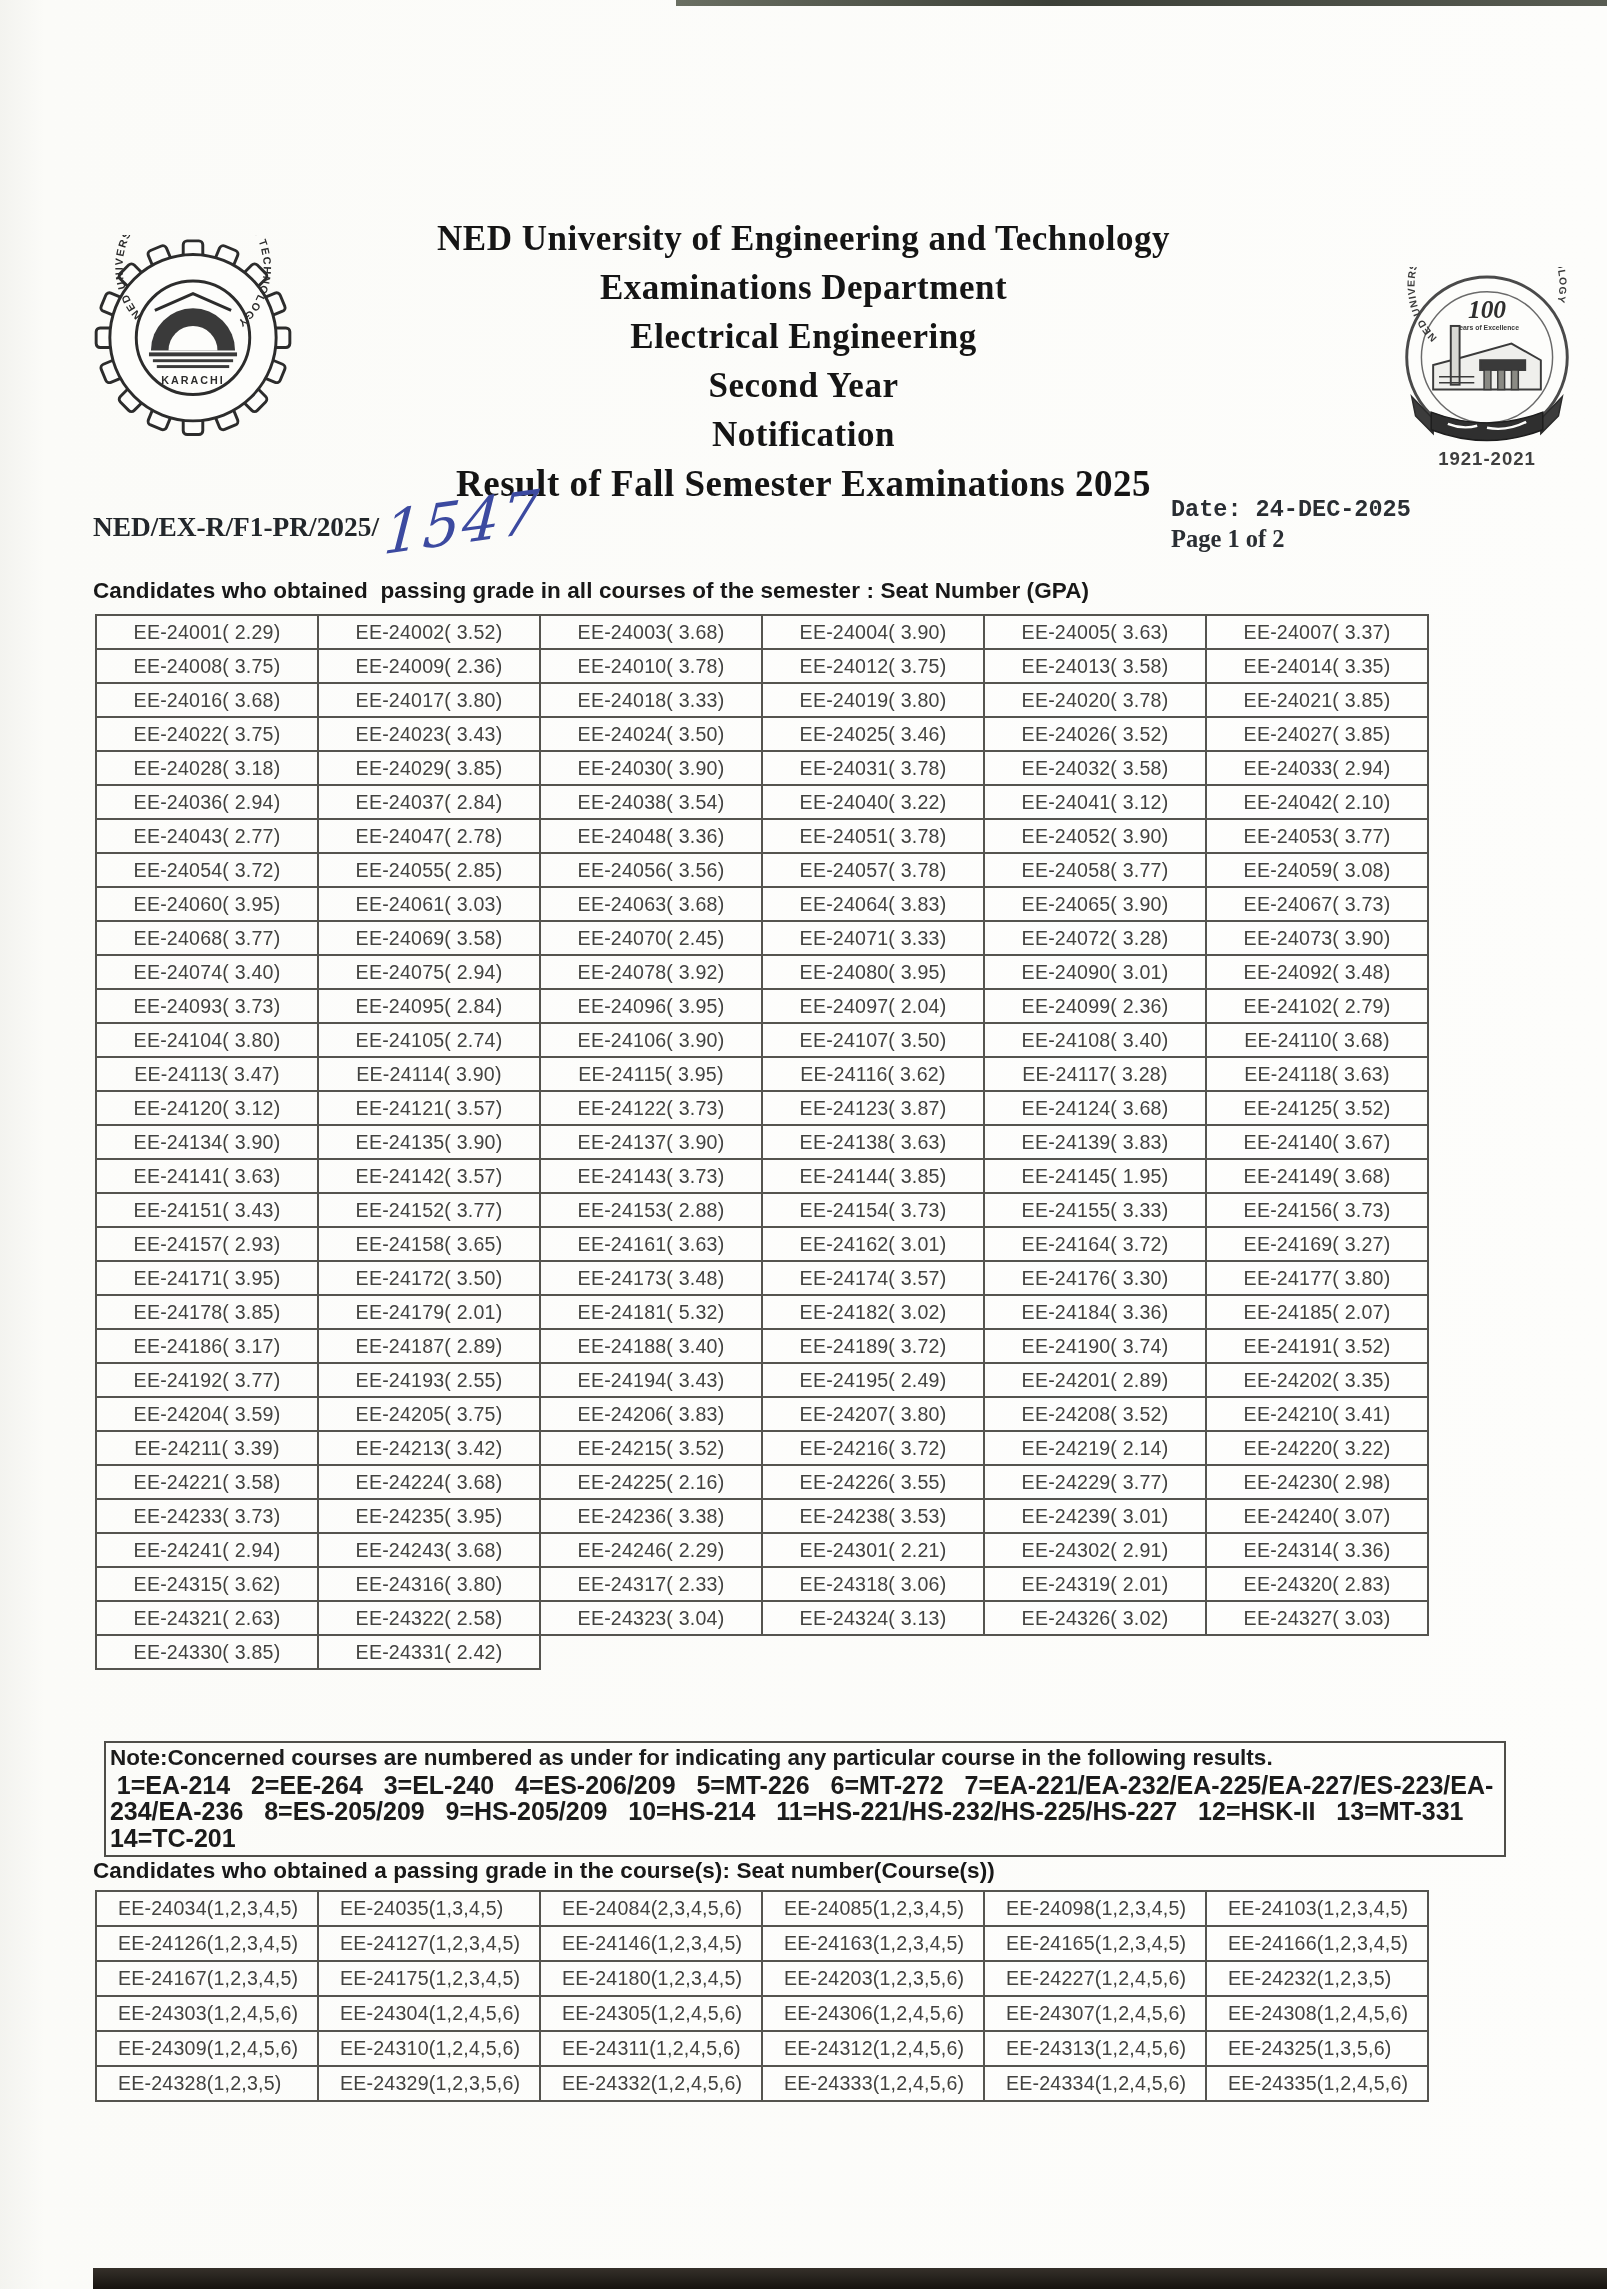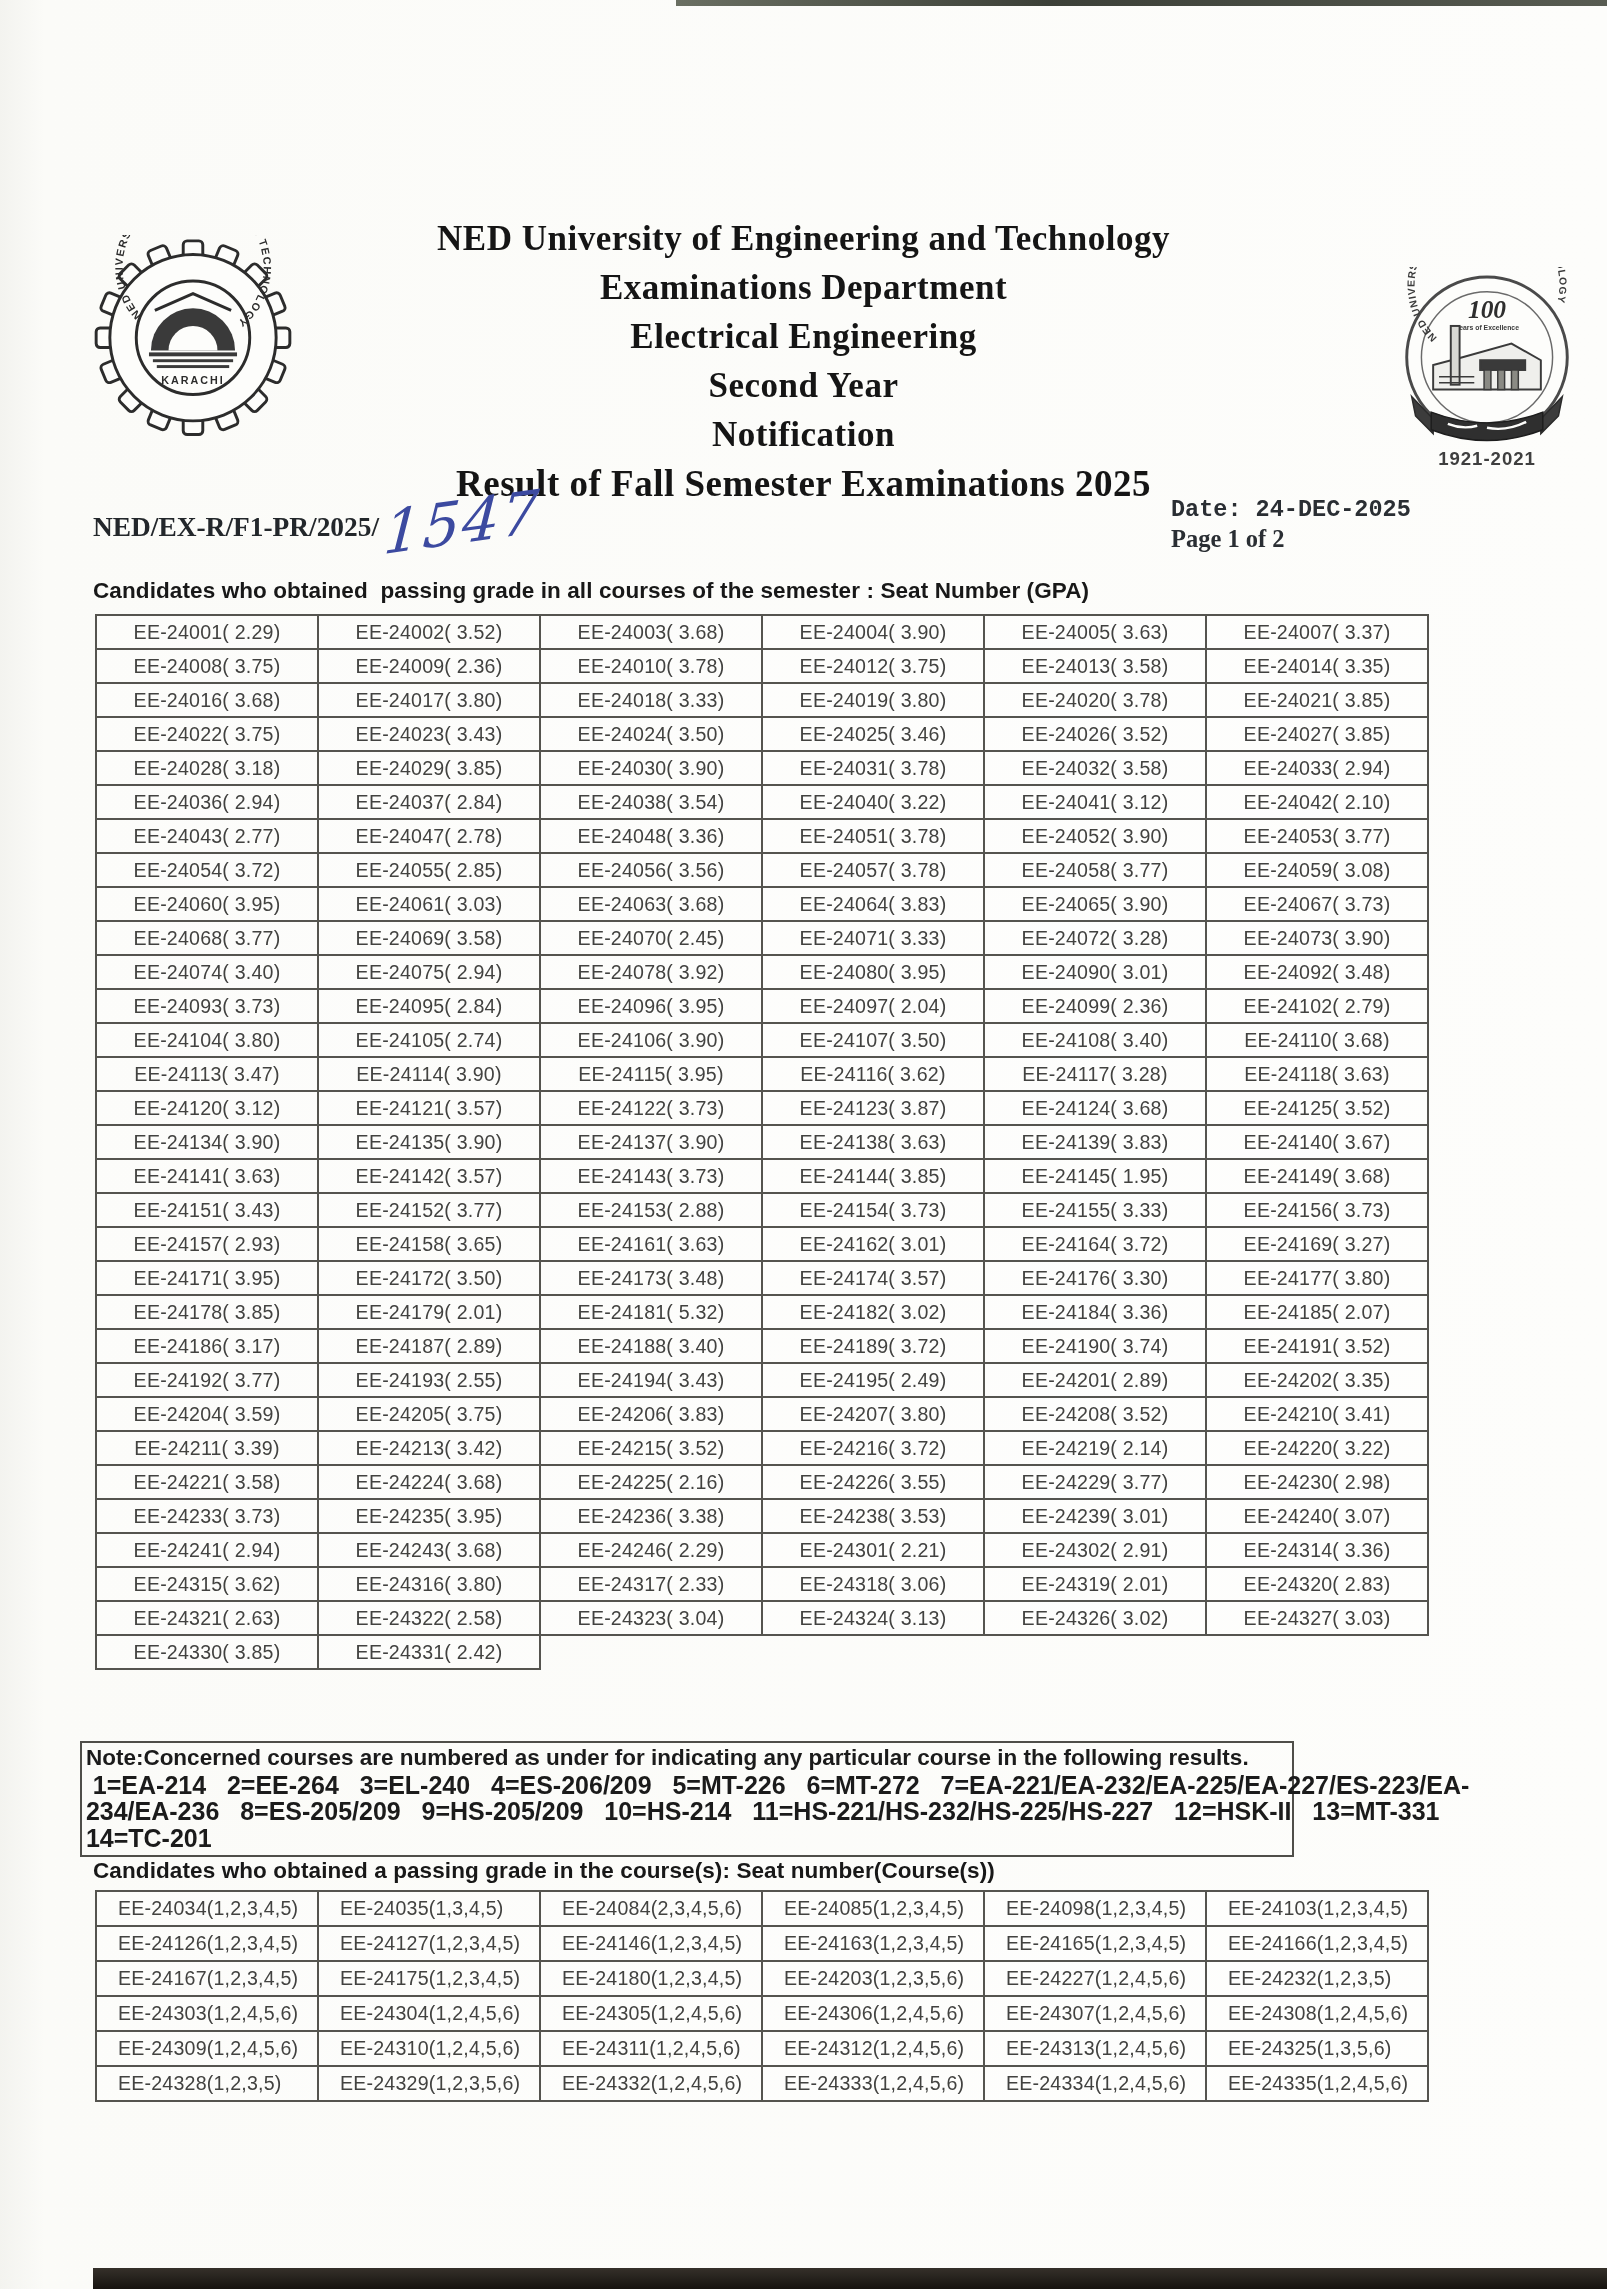--- a/index.html
+++ b/index.html
@@ -63,21 +63,21 @@
     box-sizing:border-box;
     width:224px;border:2px solid #55544f;
     color:#424240;font-size:19.6px;letter-spacing:0.2px;
     display:flex;align-items:center;
     background:rgba(255,255,255,0.35);
   }
   .t-cell + .t-cell{margin-left:-2px;}
   .table1 .t-cell{height:36px;justify-content:center;}
   .table2 .t-cell{height:37px;justify-content:flex-start;padding-left:21px;}
   .note-box{
-    position:absolute;top:1741px;left:80px;width:1214px;
+    position:absolute;top:1741px;left:104px;width:1402px;
     border:2px solid #4f4e49;
     box-sizing:border-box;
     padding:2px 5.9px 3.9px 3.9px;
     font-weight:bold;color:#1b1b1b;
   }
   .note-title{font-size:22.5px;line-height:26.5px;}
   .note-line{font-size:25px;line-height:26.5px;white-space:pre;}
   .seal{position:absolute;}
   .seal-left{top:235px;left:86px;}
   .seal-right{top:267px;left:1394px;}

